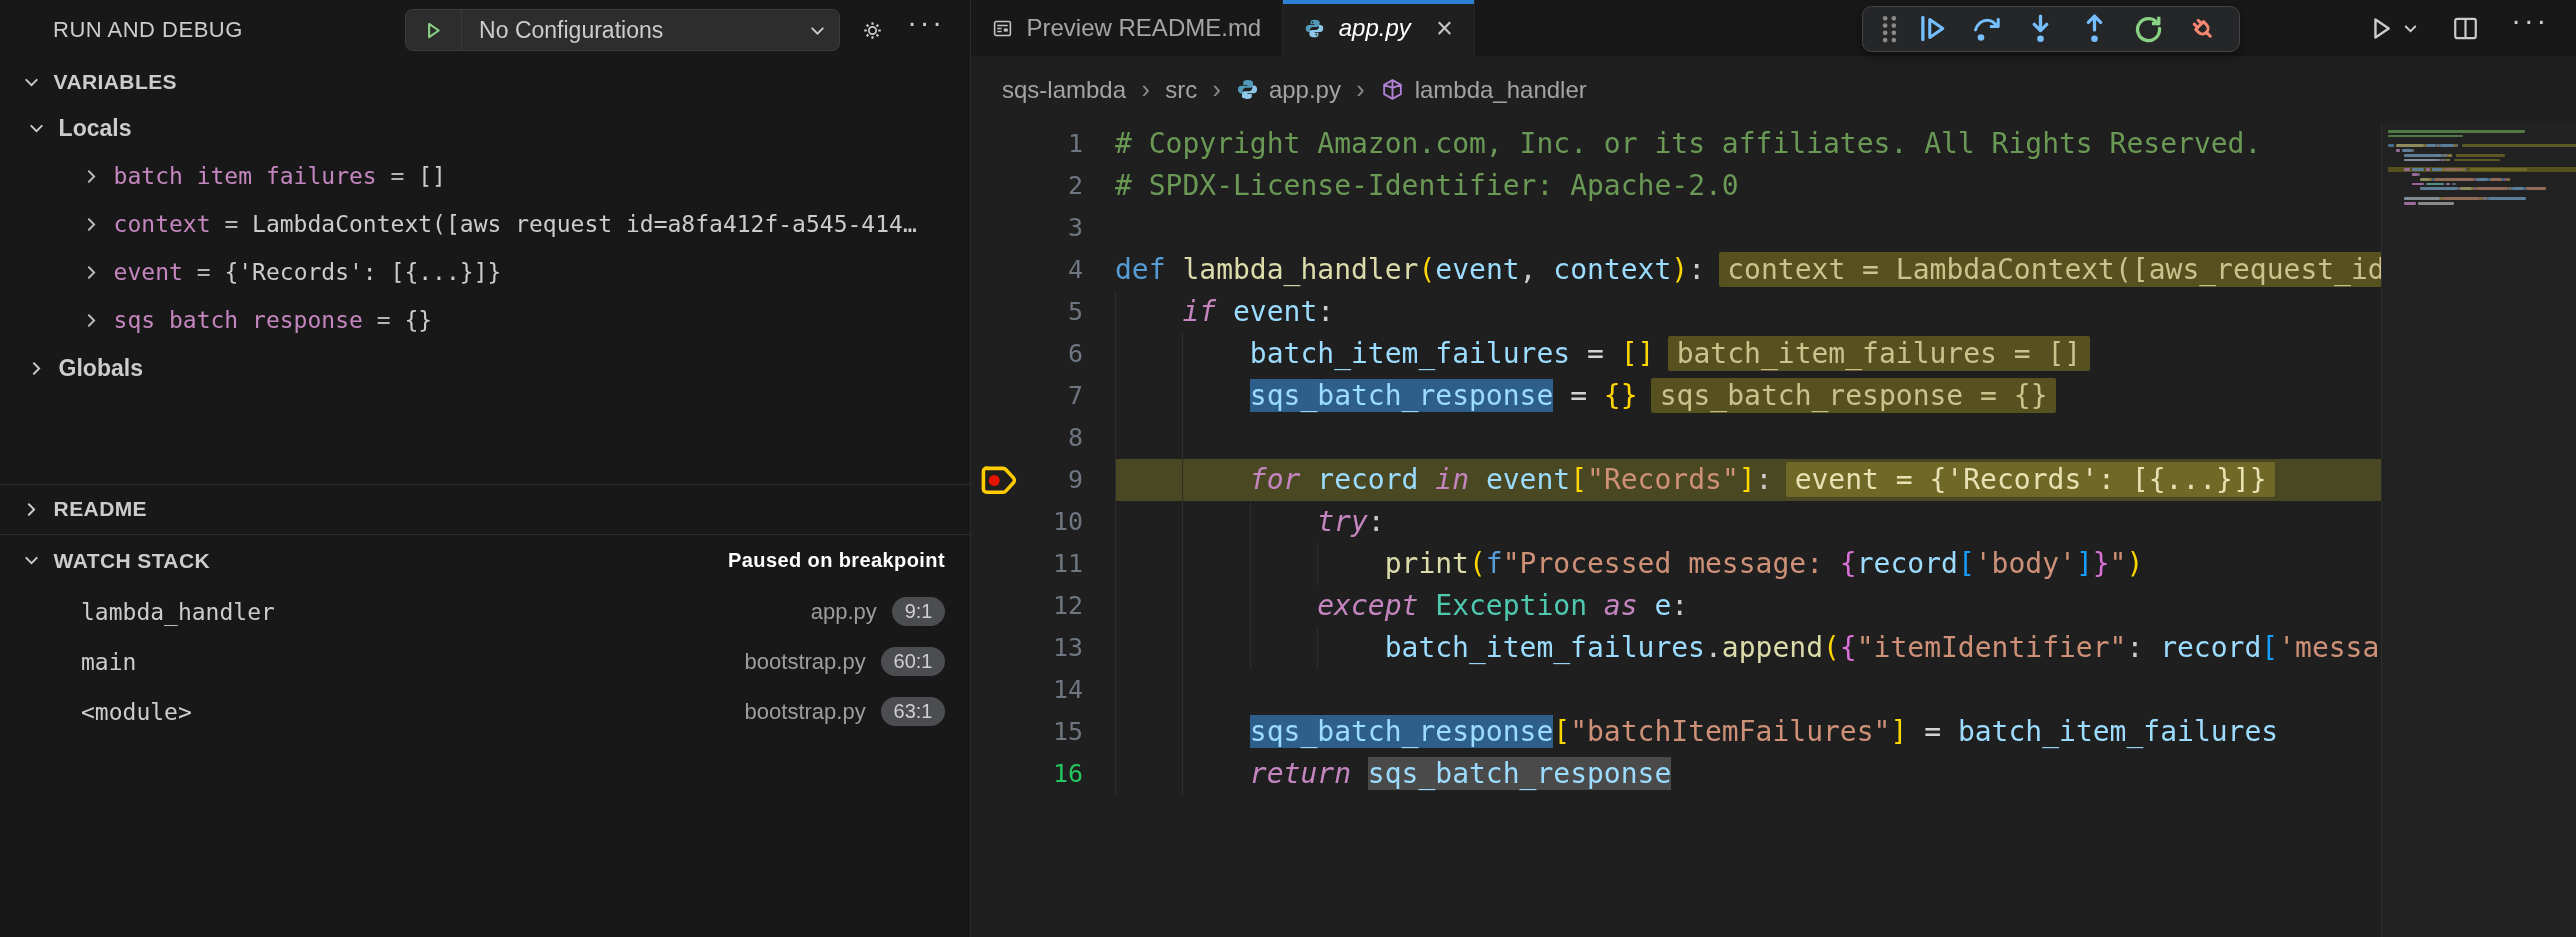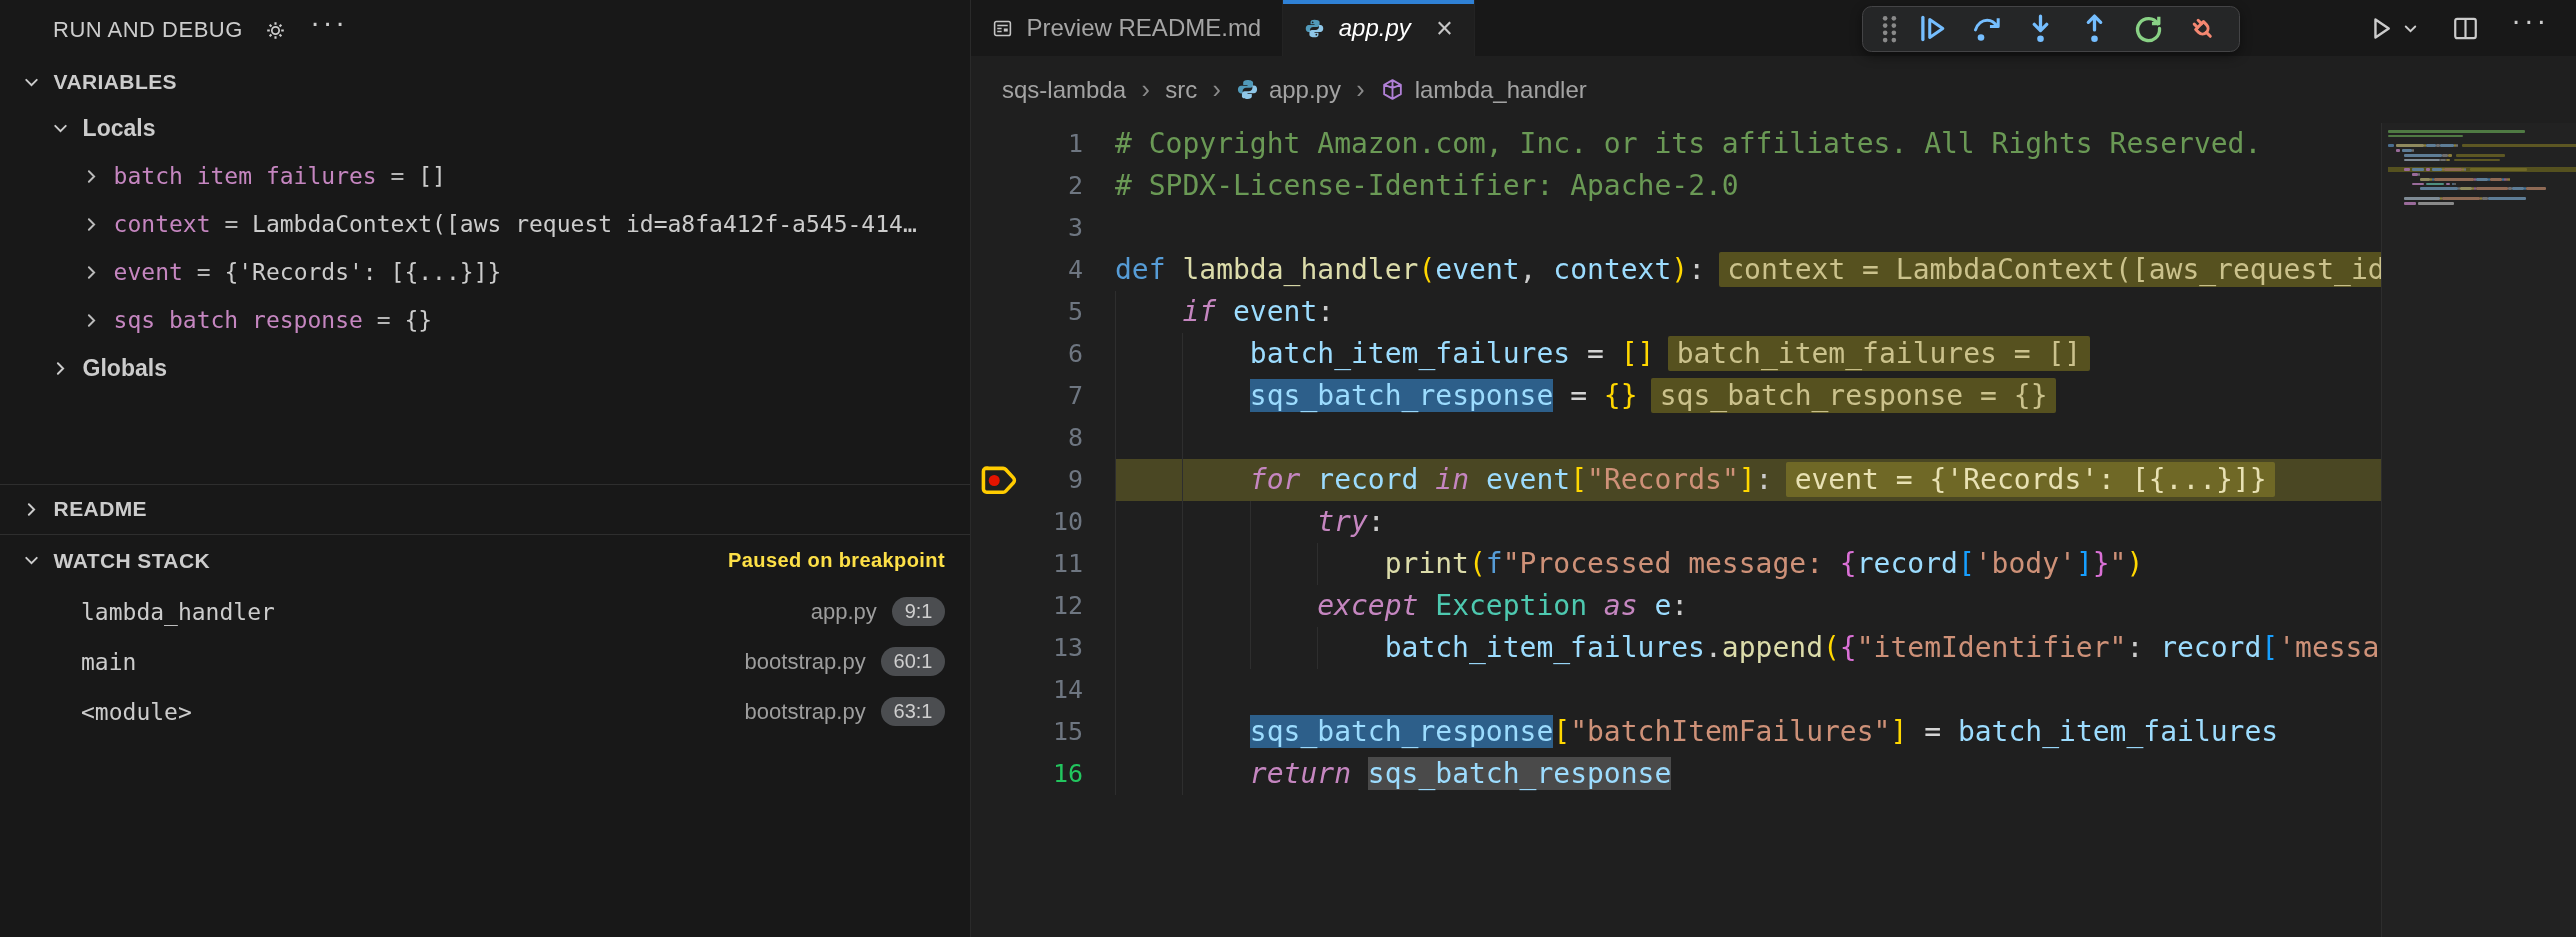--- a/index.html
+++ b/index.html
@@ -19,30 +19,30 @@
   .sb-title { font-size:22px; font-weight:500; letter-spacing:0.5px; color:#cccccc; white-space:nowrap; }
   .cfg { margin-left:auto; width:435px; height:42px; background:#2d2d2d; border:1px solid #3c3c3c; border-radius:7.7px; display:flex; align-items:center; overflow:hidden; }
   .cfg-play { width:56px; height:100%; display:flex; align-items:center; justify-content:center; border-right:1px solid #3a3a3a; }
   .cfg-label { flex:1; font-size:23px; color:#cccccc; padding-left:17.3px; white-space:nowrap; }
   .cfg-chev { width:42px; display:flex; justify-content:center; align-items:center; }
   .icon-btn { width:42px; height:42px; margin-left:11.6px; display:flex; align-items:center; justify-content:center; border-radius:5.8px; }
   .dots { font-size:29px; color:#cccccc; letter-spacing:2.9px; line-height:9.6px; padding-bottom:13.5px; }
 
   .sec-hd { height:44px; flex:none; display:flex; align-items:center; gap:11.6px; padding-left:21px; font-size:21px; font-weight:700; letter-spacing:0.4px; color:#cccccc; }
   .tree-row { height:48px; flex:none; display:flex; align-items:center; gap:11.6px; }
-  .row-locals { padding-left:50px; font-size:23px; font-weight:700; color:#cccccc; }
+  .row-locals { padding-left:26px; font-size:23px; font-weight:700; color:#cccccc; }
   .var-row { padding-left:81px; font-size:23px; white-space:nowrap; overflow:hidden; }
   .vname { color:#c586c0; }
   .veq { color:#b5b5b5; }
   .vval { color:#cccccc; overflow:hidden; text-overflow:ellipsis; }
   .spacer1 { flex:1.0; } .spacer2 { flex:2.2; }
   .watch-hd { border-top:1px solid #2e2e2e; height:50px; }
   .cs-wrap { border-top:1px solid #2e2e2e; flex:none; }
   .cs-hd { height:52px; display:flex; align-items:center; gap:11.6px; padding:0 25px 0 21px; }
-  .cs-status { margin-left:auto; font-size:20px; font-weight:700; color:#fde047; }
+  .cs-status { margin-left:auto; font-size:20px; font-weight:700; color:#ffffff; }
   .frame { height:50px; display:flex; align-items:center; padding:0 25px 0 81px; }
   .frame-name { font-size:23px; color:#cccccc; }
   .frame-right { margin-left:auto; display:flex; align-items:center; gap:15.4px; }
   .frame-file { font-size:22px; color:#9d9d9d; }
   .badge { background:#4b4d50; color:#cfcfcf; border-radius:15.4px; padding:2.9px 12.5px; font-size:20px; }
 
   .tw { width:21px; height:21px; flex:none; }
 
   
   .editor-col { flex:1; display:flex; flex-direction:column; position:relative; min-width:0; }
@@ -90,20 +90,33 @@
   .mm-seg { height:2.9px; border-radius:1px; flex:none; }
 </style>
 </head>
 <body>
 
 <div class="app">
 
   <div class="sidebar">
     <div class="sb-header">
       <span class="sb-title">RUN AND DEBUG</span>
+      <div class="cfg">
+        <span class="cfg-play">
+          <svg class="tw" viewBox="0 0 24 24">
+              <path d="M7 4.5 L18 12 L7 19.5 Z" fill="none" stroke="#89d185" stroke-width="2.4" stroke-linejoin="round"></path>
+            </svg>
+        </span>
+        <span class="cfg-label">No Configurations</span>
+        <span class="cfg-chev">
+          <svg class="tw" viewBox="0 0 24 24">
+              <path d="M6 9.5 L12 15.5 L18 9.5" fill="none" stroke="#cccccc" stroke-width="2.2" stroke-linecap="round"></path>
+            </svg>
+        </span>
+      </div>
       <span class="icon-btn">
         <svg class="tw" viewBox="0 0 24 24" fill="none" stroke="#cccccc" stroke-width="2">
           <circle cx="12" cy="12" r="4.2"></circle>
           <g stroke-width="2.4">
               <path d="M12 2.5v3M12 18.5v3M2.5 12h3M18.5 12h3M5.3 5.3l2.1 2.1M16.6 16.6l2.1 2.1M18.7 5.3l-2.1 2.1M7.4 16.6l-2.1 2.1"></path>
             </g>
         </svg>
       </span>
       <span class="icon-btn">
           <span class="dots">···</span>

